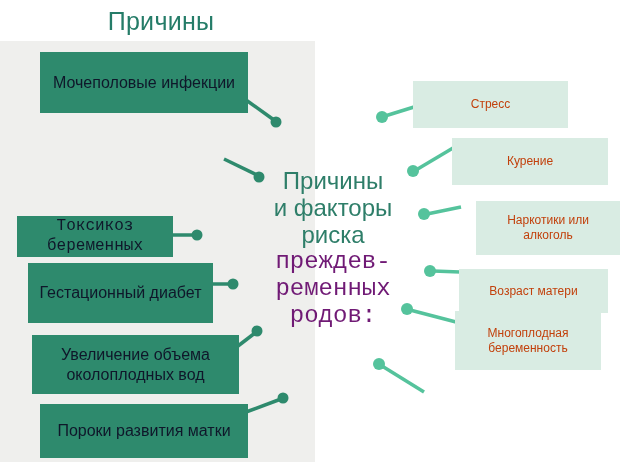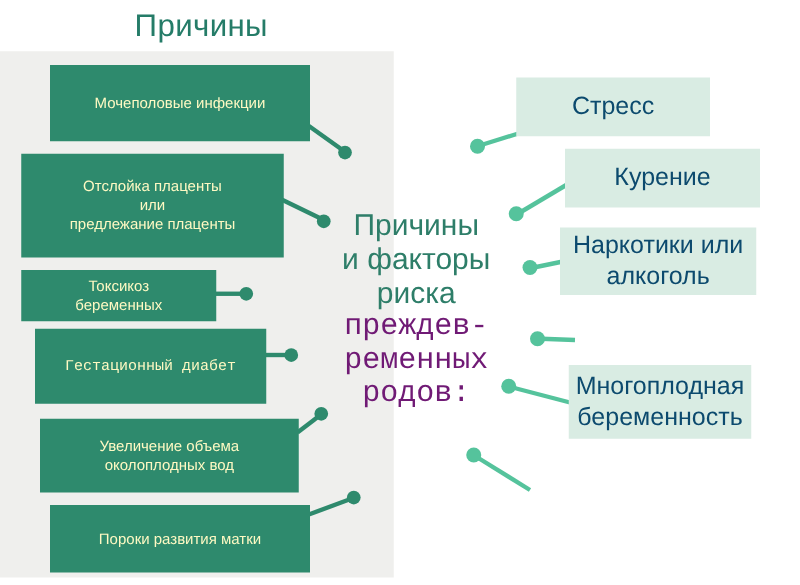--- a/index.html
+++ b/index.html
@@ -37,41 +37,42 @@
   .box {
     position: absolute;
     display: flex;
     align-items: center;
     justify-content: center;
     text-align: center;
     white-space: pre-line;
   }
   .cause-box {
     background: #2e8a6d;
-    color: #fef9c3;
-    font-size: 12px;
+    color: #0f172a;
+    font-size: 16px;
     line-height: 1.24;
   }
   .risk-box {
     background: #d9ece3;
-    color: #0c4a6e;
-    font-size: 20px;
+    color: #c2410c;
+    font-size: 12px;
     line-height: 1.25;
+    margin-top: 19px;
   }
   
   .cb1 { left: 40px; top: 52px;  width: 208px; height: 61px; }
   .cb2 { left: 17px; top: 123px; width: 210px; height: 83px; }
-  .cb3 { left: 17px; top: 216px; width: 156px; height: 41px; }
-  .cb4 { left: 28px; top: 263px; width: 185px; height: 60px; font-family: Liberation Mono, monospace; }
+  .cb3 { left: 17px; top: 216px; width: 156px; height: 41px; font-family: Liberation Mono, monospace; }
+  .cb4 { left: 28px; top: 263px; width: 185px; height: 60px; }
   .cb5 { left: 32px; top: 335px; width: 207px; height: 59px; }
   .cb6 { left: 40px; top: 404px; width: 208px; height: 54px; text-align: center; }
   
   .rb1 { left: 413px; top: 62px;  width: 155px; height: 47px; }
   .rb2 { left: 452px; top: 119px; width: 156px; height: 47px; }
-  .rb3 { left: 448px; top: 182px; width: 157px; height: 54px; }
+  .rb3 { left: 476px; top: 182px; width: 144px; height: 54px; }
   .rb4 { left: 459px; top: 250px; width: 149px; height: 44px; }
   .rb5 { left: 455px; top: 292px; width: 146px; height: 59px; }
   .rb6 { left: 423px; top: 378px; width: 173px; height: 60px; }
   .center-title {
     position: absolute;
     left: 243px; top: 167px;
     width: 180px;
     text-align: center;
     font-size: 24px;
     line-height: 27px;
@@ -139,34 +140,32 @@
           <circle cx="407" cy="309" r="6" stroke="none"></circle>
       </g>
       <g>
         <line x1="424" y1="392" x2="382" y2="366"></line>
           <circle cx="379" cy="364" r="6" stroke="none"></circle>
       </g>
     </g>
   </svg>
 
   <div class="box cause-box cb1">Мочеполовые инфекции</div>
-  <div class="box cause-box cb2">Отслойка плаценты
-или
-предлежание плаценты</div>
   <div class="box cause-box cb3">Токсикоз
 беременных</div>
   <div class="box cause-box cb4">Гестационный диабет</div>
   <div class="box cause-box cb5">Увеличение объема
 околоплодных вод</div>
   <div class="box cause-box cb6">Пороки развития матки</div>
 
   <div class="box risk-box rb1">Стресс</div>
   <div class="box risk-box rb2">Курение</div>
   <div class="box risk-box rb3">Наркотики или
 алкоголь</div>
+  <div class="box risk-box rb4">Возраст матери</div>
   <div class="box risk-box rb5">Многоплодная
 беременность</div>
 
   <div class="center-title">
     <span class="center-teal">Причины
 и факторы
 риска</span>
     <span class="center-red">преждев-
 ременных
 родов:</span>

